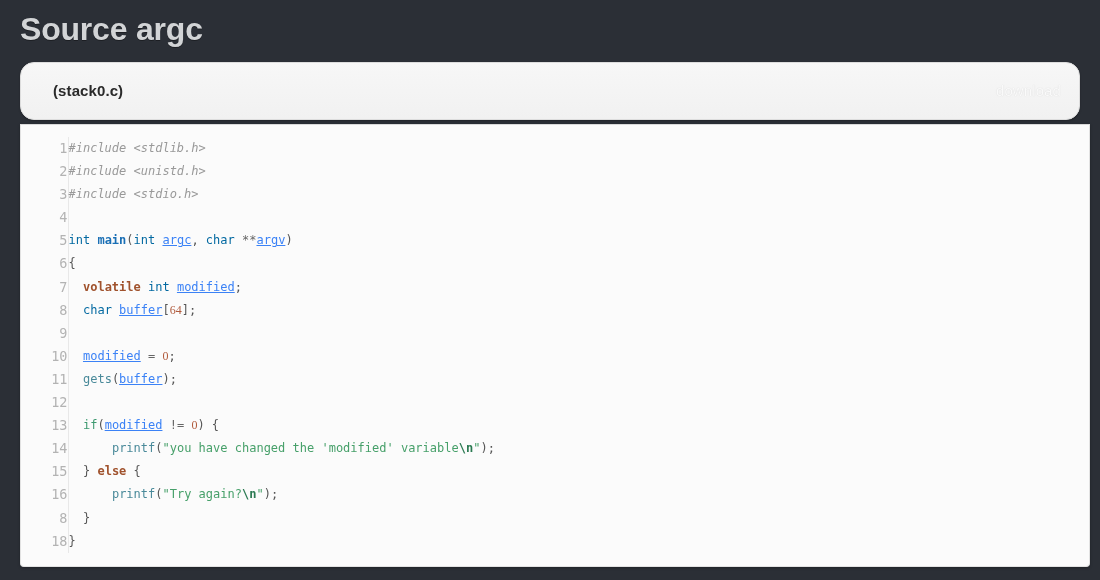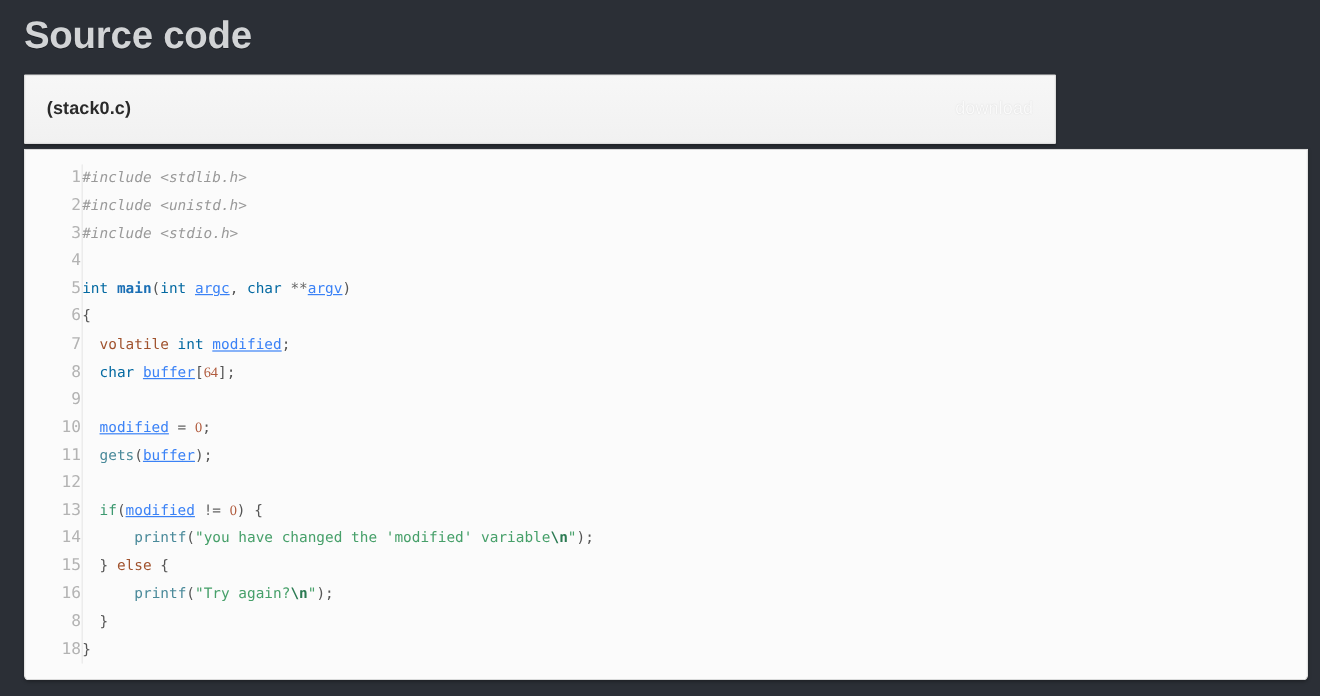--- a/index.html
+++ b/index.html
@@ -45,31 +45,31 @@
     top: 62px;
     width: 1060px;
     height: 505px;
   }
 
   
   .card-header {
     position: absolute;
     left: 0;
     top: 0;
-    width: 860px;
+    width: 1060px;
     height: 58px;
     background: #f4f4f4;
     background-image: linear-gradient(to bottom, #f7f7f7 0%, #f1f1f1 100%);
     border: 1px solid #dddddd;
-    border-radius: 1px;
+    border-radius: 14px;
     box-shadow: 0 1px 2px rgba(0,0,0,0.25);
     display: flex;
     align-items: center;
     justify-content: space-between;
-    padding: 0 18px 0 18px;
+    padding: 0 18px 0 32px;
   }
 
   .file-name {
     font-size: 15px;
     font-weight: bold;
     color: #2a2a2a;
     letter-spacing: 0.1px;
     line-height: 20px;
     white-space: nowrap;
   }
@@ -148,35 +148,35 @@
   .cl {
     display: block;
     color: #444444;
   }
 
   
   .t-pre   { color: #999999; font-style: italic; }
   .t-type  { color: #0369a1; }
   .t-fn    { color: #1a6fb5; font-weight: bold; }
   .t-call  { color: #4a8a9a; }
-  .t-kw    { color: #a0522d; }
+  .t-kw    { color: #a0522d; font-weight: bold; }
   .t-kw2   { color: #3d9970; }
   .t-str   { color: #47a06a; }
   .t-esc   { color: #2b7a52; font-weight: bold; }
   .t-num   { color: #b05a3c; font-family: Liberation Serif, serif; }
   .t-op    { color: #666666; }
   .t-pun   { color: #555555; }
   .t-id    { color: #3b82f6; text-decoration: underline; }
 </style>
 </head>
 <body>
 
 <div id="app">
 
-  <h1 class="page-title">Source code</h1>
+  <h1 class="page-title">Source argc</h1>
 
   <div class="source-card">
 
     <div class="card-header">
       <span class="file-name">(stack0.c)</span>
       <a class="download-link" href="#">download</a>
     </div>
 
     <div class="code-body">
       <div class="code-scroll">

